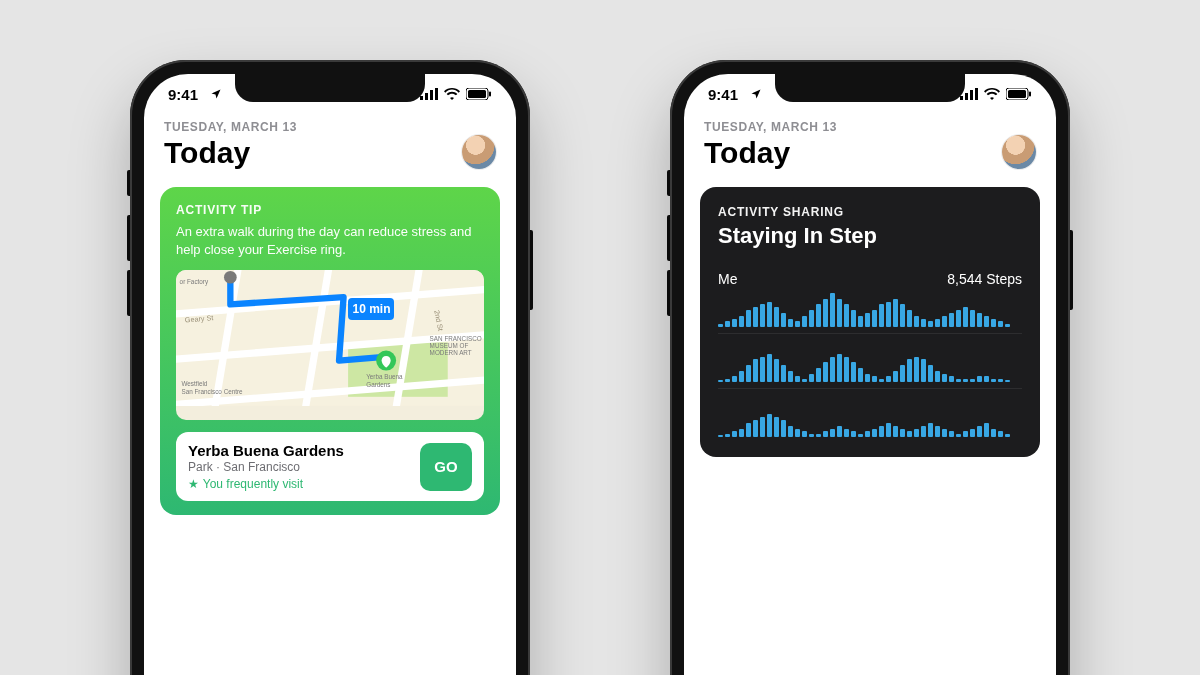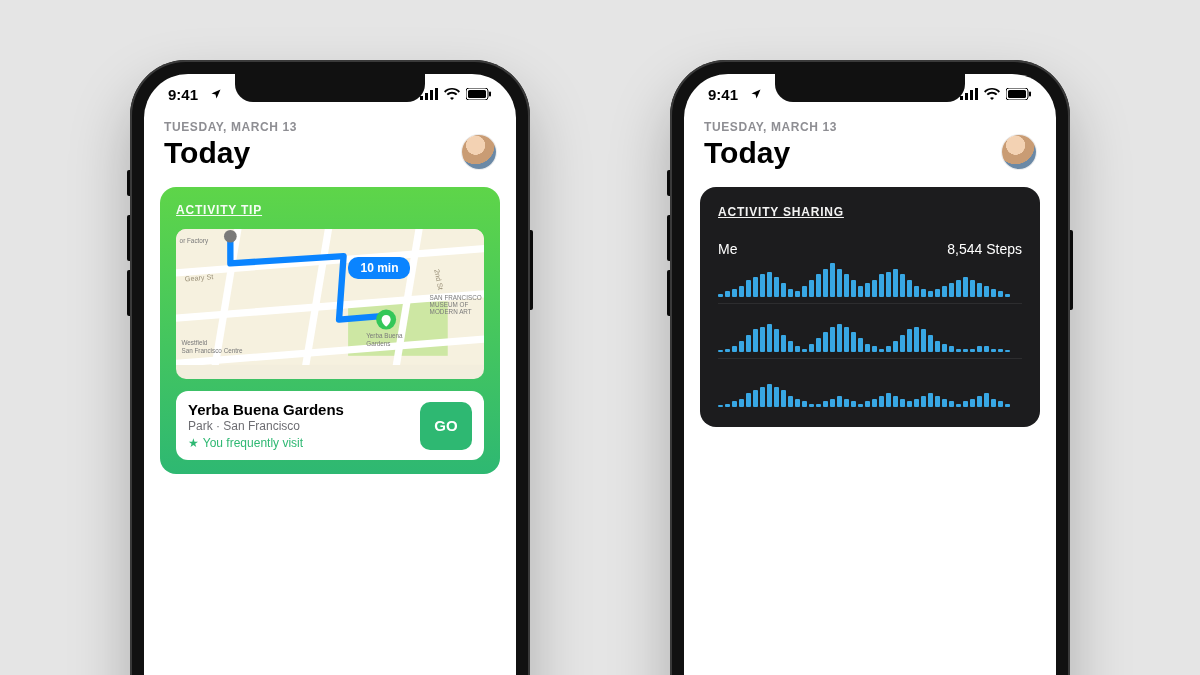--- a/index.html
+++ b/index.html
@@ -92,36 +92,36 @@
     margin: 8px 16px;
     border-radius: 16px;
     overflow: hidden;
   }
   
   .tip-card {
     background: linear-gradient(180deg,#5ED549 0%, #2EB872 100%);
     color:#fff;
     padding: 16px 16px 14px;
   }
-  .eyebrow { font-size:12px; font-weight:700; letter-spacing:0.8px; opacity:.95; text-transform:uppercase;text-decoration:underline; }
+  .eyebrow { font-size:12px; font-weight:700; letter-spacing:0.8px; opacity:.95; text-transform:uppercase; }
   .card-title { font-size:22px; font-weight:700; margin-top:4px; }
   .card-sub { font-size:13px; line-height:1.35; margin-top:6px; opacity:.97; }
   .map {
     margin-top:12px;
     height:150px;
     border-radius:10px;
     background:#F3EEDD;
     position:relative;
     overflow:hidden;
   }
   .map svg { position:absolute; inset:0; }
   .map .eta {
     position:absolute; top:28px; left:56%;
     background:#0A84FF; color:#fff; font-size:12px; font-weight:600;
-    padding:4px 12px; border-radius:10px;
+    padding:4px 4px; border-radius:4px;
   }
   .dest-row {
     margin-top:12px;
     background:#fff;
     border-radius:12px;
     padding:10px 12px;
     display:flex;
     align-items:center;
     gap:10px;
   }
@@ -213,20 +213,21 @@
       <div class="page-header">
         <div class="txtcol">
           <span class="date-label">TUESDAY, MARCH 13</span>
           <span class="page-title">Today</span>
         </div>
         <div class="avatar"></div>
       </div>
 
       <div class="card tip-card">
         <div class="eyebrow">ACTIVITY TIP</div>
+        <div class="card-sub">An extra walk during the day can reduce stress and help close your Exercise ring.</div>
 
         <div class="map">
           <svg viewBox="0 0 340 150" preserveAspectRatio="none">
             <rect width="340" height="150" fill="#F6F1DF"></rect>
 
             <rect x="190" y="80" width="110" height="60" fill="#CDE7A3"></rect>
 
             <g stroke="#fff" stroke-width="8">
               <line x1="-20" y1="50" x2="360" y2="20"></line>
               <line x1="-20" y1="100" x2="360" y2="70"></line>
@@ -322,20 +323,21 @@
       <div class="page-header">
         <div class="txtcol">
           <span class="date-label">TUESDAY, MARCH 13</span>
           <span class="page-title">Today</span>
         </div>
         <div class="avatar"></div>
       </div>
 
       <div class="card share-card">
         <div class="eyebrow">ACTIVITY SHARING</div>
+        <div class="card-title">Staying In Step</div>
 
         <div class="share-list" id="share-list">
             <div class="share-item">
               <div class="row1">
                 <span>Me</span>
                 <span>8,544 Steps</span>
               </div>
               <div class="bars">
                 <span style="height: 2.83333px;"></span>
                 <span style="height: 5.66667px;"></span>

